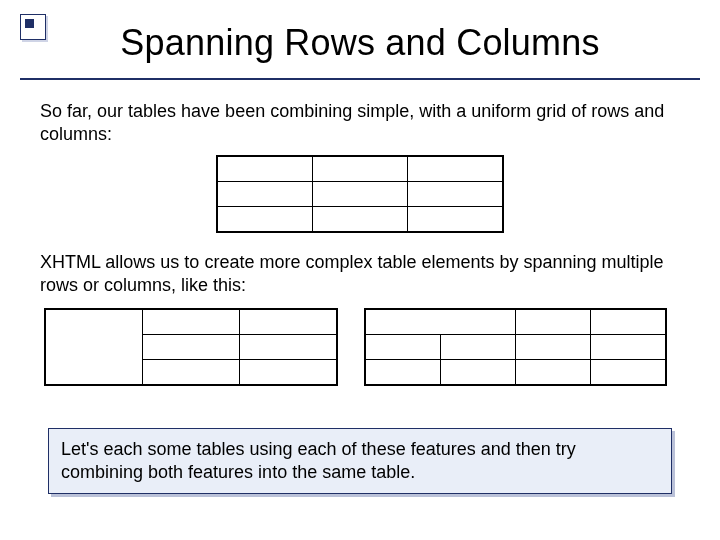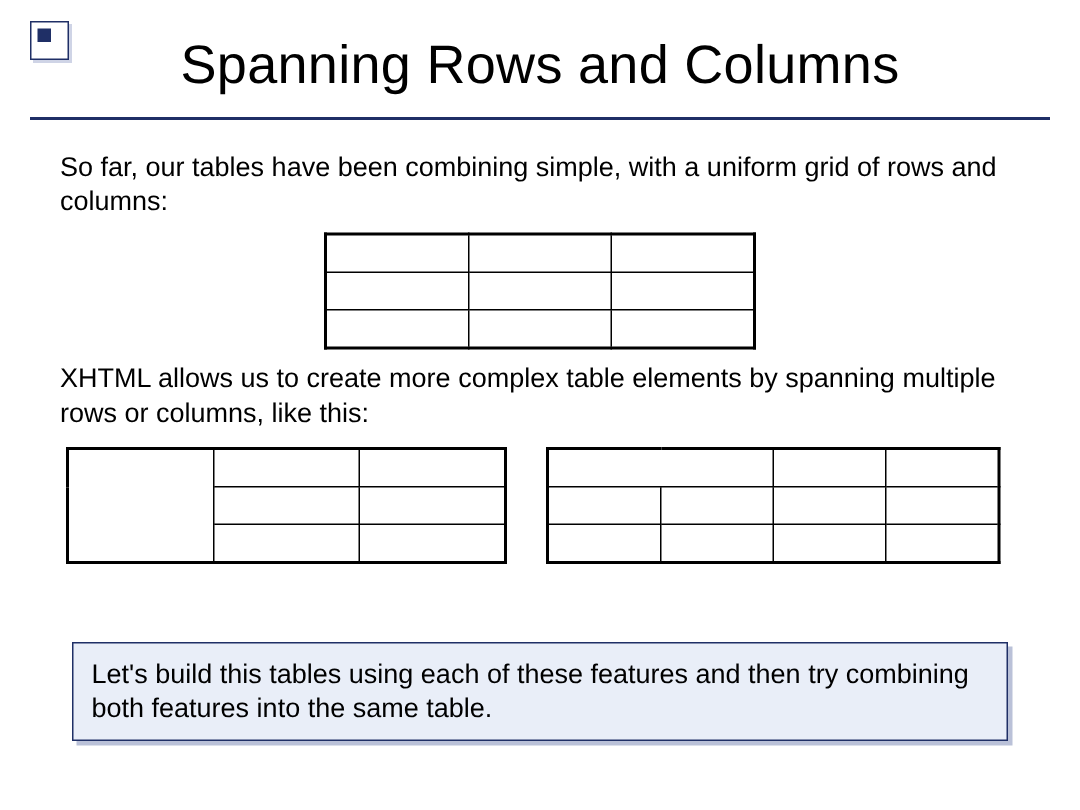--- a/index.html
+++ b/index.html
@@ -54,21 +54,21 @@
   }
   .body {
     position: absolute;
     top: 100px;
     left: 40px;
     width: 640px;
     font-size: 18px;
     line-height: 1.25;
   }
   .para1 { margin-bottom: 10px; }
-  .para2 { margin-top: 8px; margin-bottom: 12px; }
+  .para2 { margin-top: 18px; margin-bottom: 12px; }
 
   .tbl {
     border-collapse: collapse;
     border: 2px solid #000;
   }
   .tbl td {
     border: 1px solid #000;
     padding: 0;
   }
   .table-uniform {
@@ -170,14 +170,14 @@
               <td></td>
               <td></td>
               <td></td>
               <td></td>
             </tr>
       </tbody>
         </table>
     </div>
   </div>
 
-  <div class="callout">Let's build this tables using each of these features and then try combining both features into the same table.</div>
+  <div class="callout">Let's each some tables using each of these features and then try combining both features into the same table.</div>
 </div>
 
 </body></html>

